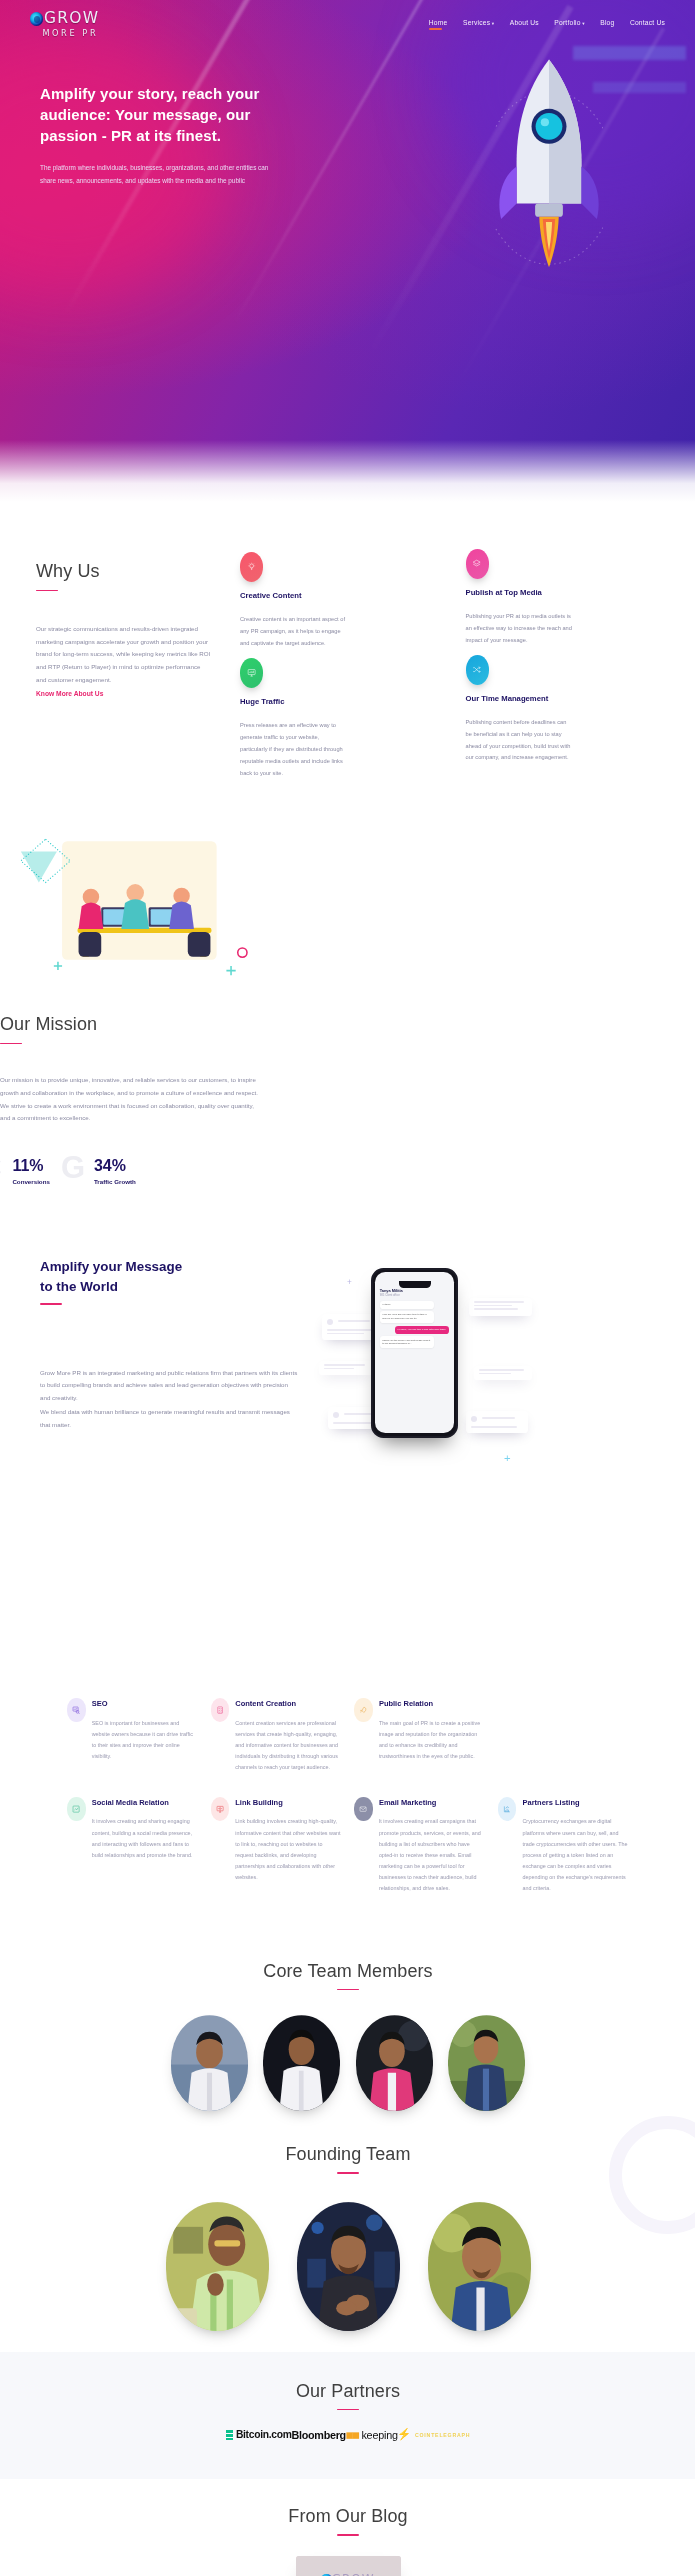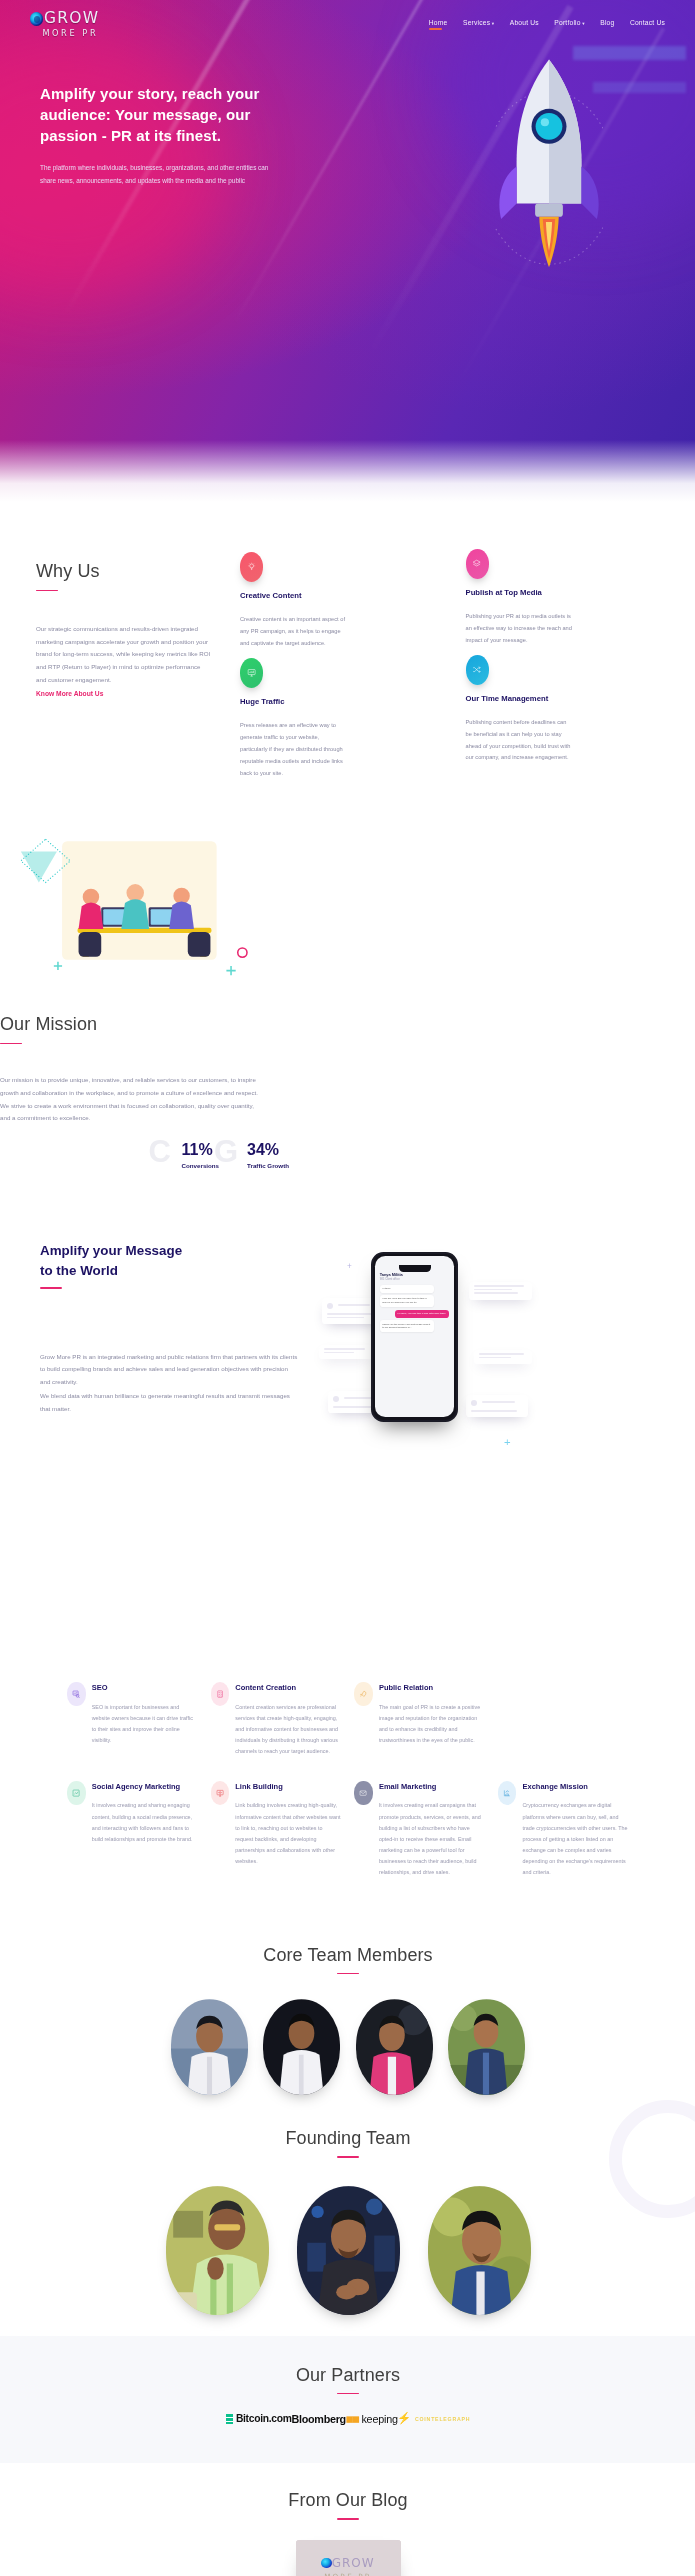--- a/index.html
+++ b/index.html
@@ -99,21 +99,21 @@
   .ic-green{ background:linear-gradient(150deg,#2fcf6b,#2ec06e);}
   .ic-blue{ background:linear-gradient(150deg,#16a6dd,#2bbbe0);}
   .feat-title{ font-size:7.7px; font-weight:700; color:#1d1263; margin-bottom:13.4px; }
   .feat-text{ font-size:5.7px; line-height:2.1; color:#8b8ba3; max-width:108px; }
 
   
   .mission{ position:relative; padding:31px 0 36px; display:flex;flex-direction:column; }
   .mission-art{ width:289px; position:relative; height:170px; flex-shrink:0; }
   .mission-right{ padding-top:13.4px; width:289px; }
   .mission-right .body-text{ margin-top:30px; max-width:258px;}
-  .stats{ display:flex; gap:28px; margin-top:17px; padding-left:12.4px;justify-content:flex-end; }
+  .stats{ display:flex; gap:44px; margin-top:33px; padding-left:12.4px; }
   .stat{ position:relative; }
   .stat-ghost{
     position:absolute; left:-33px; top:-6.2px; font-size:31px; font-weight:700;
     color:#ededf2; z-index:0; line-height:1;
   }
   .stat-num{ position:relative; font-size:16px; font-weight:700; color:#1d1263; line-height:1; }
   .stat-lbl{ position:relative; font-size:6.2px; color:#1d1263; margin-top:4.1px; font-weight:600;}
 
   
   .amplify{ position:relative; padding:15.5px 0 31px; display:flex; }
@@ -484,21 +484,21 @@
       <div></div>
 
       <div class="svc">
         <div class="svc-ic si-mint">
           <svg width="8.2" height="8.2" viewBox="0 0 24 24" fill="none" stroke="currentColor" stroke-width="1.5">
               <rect x="3" y="3" width="18" height="18" rx="2"></rect>
               <path d="M7 15l4-4 3 3 4-6"></path>
             </svg>
         </div>
         <div>
-          <div class="svc-t">Social Agency Marketing</div>
+          <div class="svc-t">Social Media Relation</div>
           <div class="svc-p">It involves creating and sharing engaging content, building a social media presence, and interacting with followers and fans to build relationships and promote the brand.</div>
         </div>
       </div>
 
       <div class="svc">
         <div class="svc-ic si-rose">
           <svg width="8.2" height="8.2" viewBox="0 0 24 24" fill="none" stroke="currentColor" stroke-width="1.5">
               <rect x="3" y="4" width="18" height="13" rx="1.5"></rect>
               <path d="M9 21h6M12 17v4"></path>
               <circle cx="12" cy="10.5" r="2.2"></circle>
@@ -526,21 +526,21 @@
 
       <div class="svc">
         <div class="svc-ic si-sky">
           <svg width="8.2" height="8.2" viewBox="0 0 24 24" fill="none" stroke="currentColor" stroke-width="1.5">
               <path d="M4 20V4M4 20h16"></path>
               <path d="M8 20v-5M12 20v-9M16 20v-6"></path>
               <path d="M8 10l4-5 5 3"></path>
             </svg>
         </div>
         <div>
-          <div class="svc-t">Exchange Mission</div>
+          <div class="svc-t">Partners Listing</div>
           <div class="svc-p">Cryptocurrency exchanges are digital platforms where users can buy, sell, and trade cryptocurrencies with other users. The process of getting a token listed on an exchange can be complex and varies depending on the exchange's requirements and criteria.</div>
         </div>
       </div>
 
     </div>
   </section>
 
   <section class="team" style="padding-top:20.6px;">
     <h2 class="sec-title">Core Team Members</h2>
     <div class="rule"></div>

